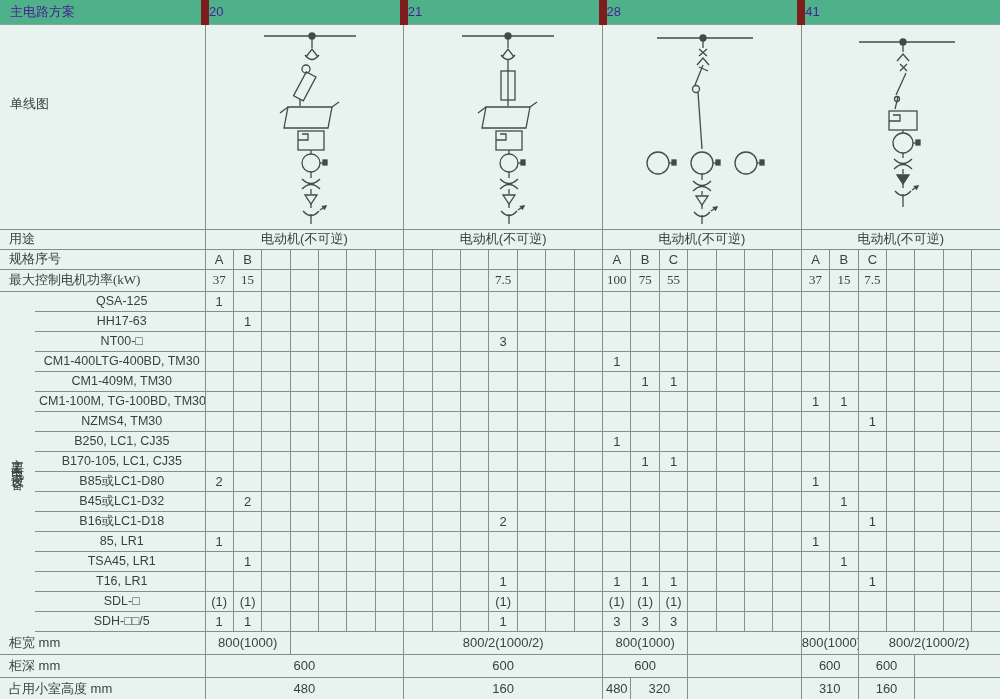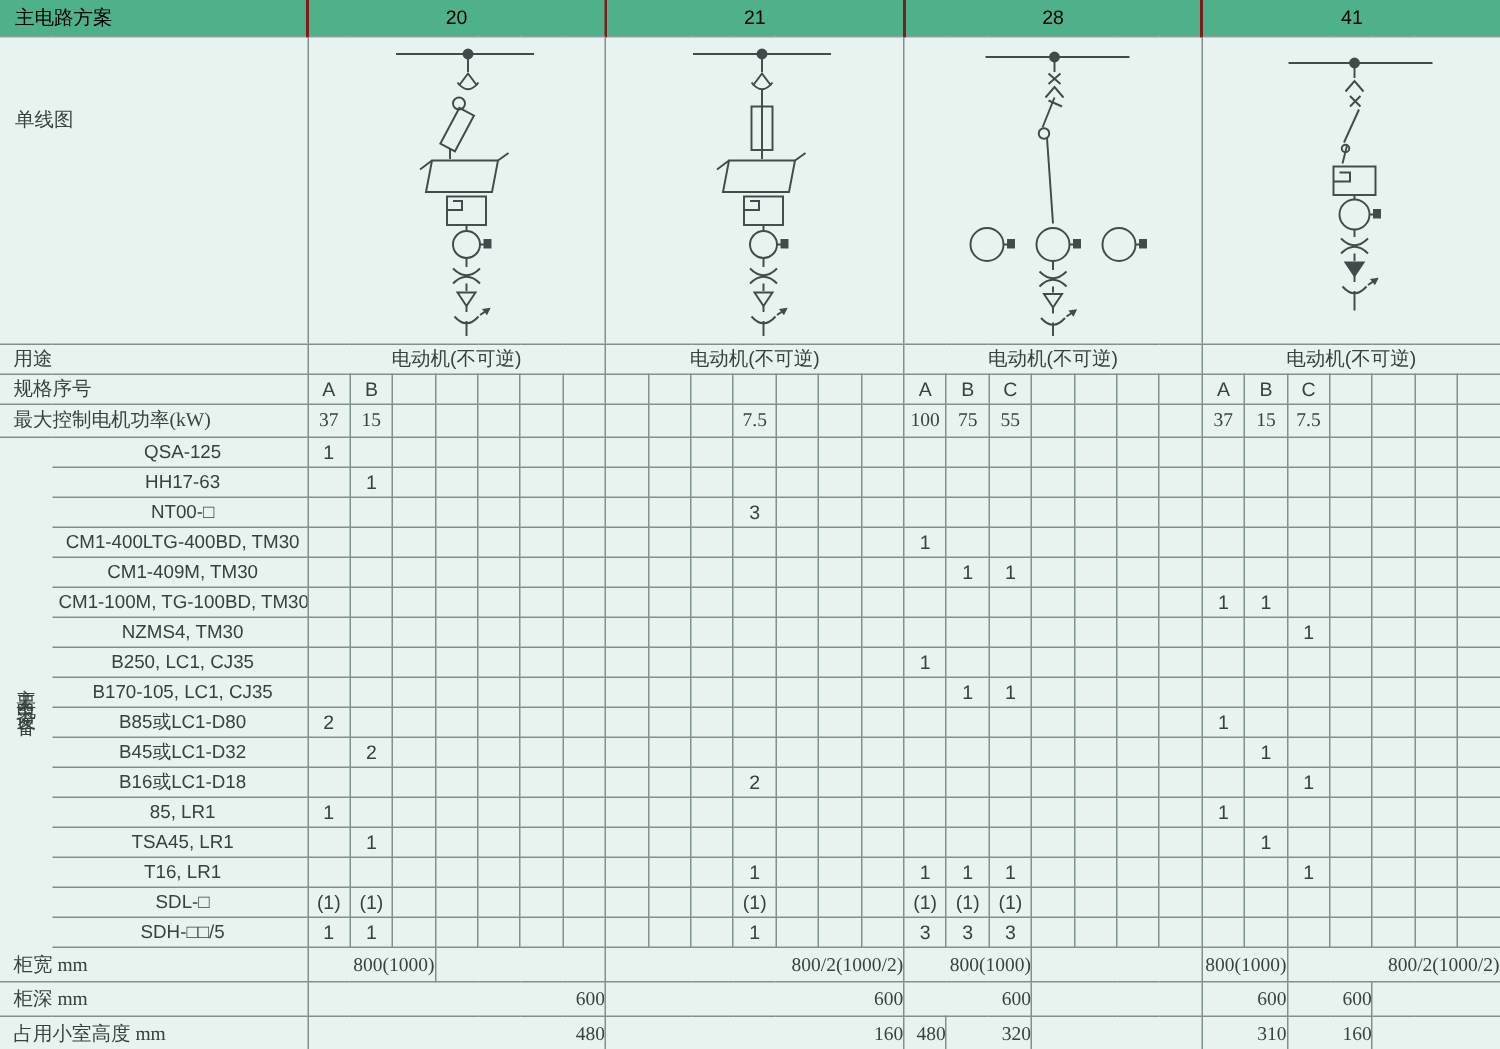--- a/index.html
+++ b/index.html
@@ -23,34 +23,34 @@
     background:var(--bg);
   }
   td{
     overflow:hidden;
     white-space:nowrap;
     vertical-align:middle;
   }
   
   tr.hdr td{
     background:var(--green);
-    color:#000000;
+    color:#4c1d95;
     height:24px;
     border-bottom:1px solid #8aa5a0;
   }
   tr.hdr td.title{padding-left:10px;text-align:left;}
-  tr.hdr td.scheme{text-align:center;border-left:2px solid #7f1d1d;}
+  tr.hdr td.scheme{text-align:left;border-left:8px solid #7f1d1d;}
   
   tr.diag td{
     height:204px;
     border-bottom:1px solid var(--grid);
   }
   td.diagram-label{
     vertical-align:top;
-    padding:46px 0 0 10px;
+    padding:70px 0 0 10px;
   }
   td.diagram-cell{border-left:1px solid var(--grid);text-align:center;padding:0;}
   td.diagram-cell svg{display:block;margin:0 auto;}
   
   td.lbl{
     padding-left:9px;
     border-bottom:1px solid var(--grid);
     border-right:1px solid var(--grid);
     text-align:left;
   }
@@ -71,29 +71,29 @@
     text-orientation:upright;
     letter-spacing:4px;
     font-size:13px;
     line-height:1;
   }
   td.val{
     text-align:center;
     border:1px solid var(--grid);
   }
   td.valL{ 
-    text-align:right;
+    text-align:center;
     padding-left:0;
     border:1px solid var(--grid);
   }
   tr.r-usage td{height:20px;}
   tr.r-spec td{height:20px;}
   tr.r-power td{height:22px;font-family:Liberation Serif, serif;}
   tr.r-equip td{height:20px;}
-  tr.r-dim td{height:23px;font-family:Liberation Serif, serif;}
+  tr.r-dim td{height:23px;}
   svg .ln{stroke:#3f4c4b;stroke-width:1.3;fill:none;}
   svg .fl{stroke:#3f4c4b;stroke-width:1.3;fill:#3f4c4b;}
 </style>
 </head>
 <body>
 
 <table>
   <colgroup>
     <col style="width:35px">
       <col style="width:170px">

